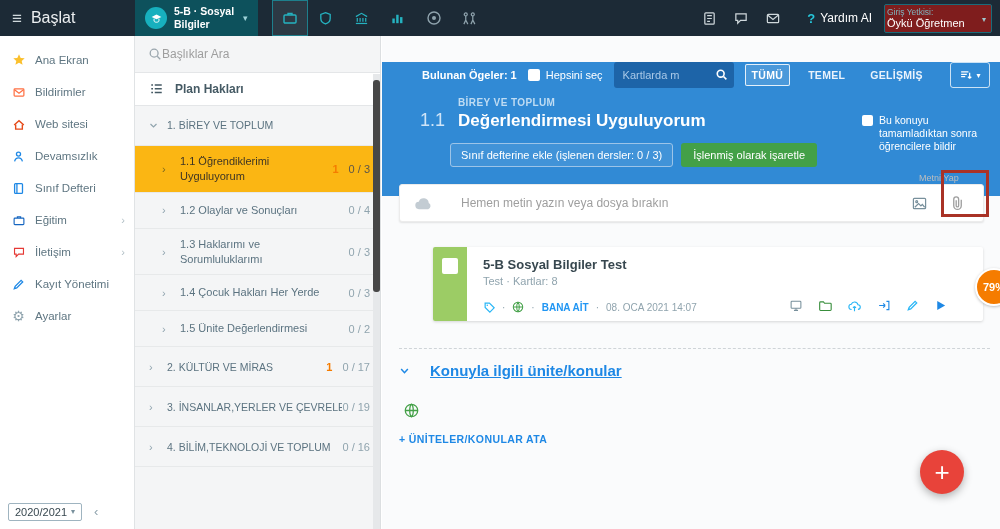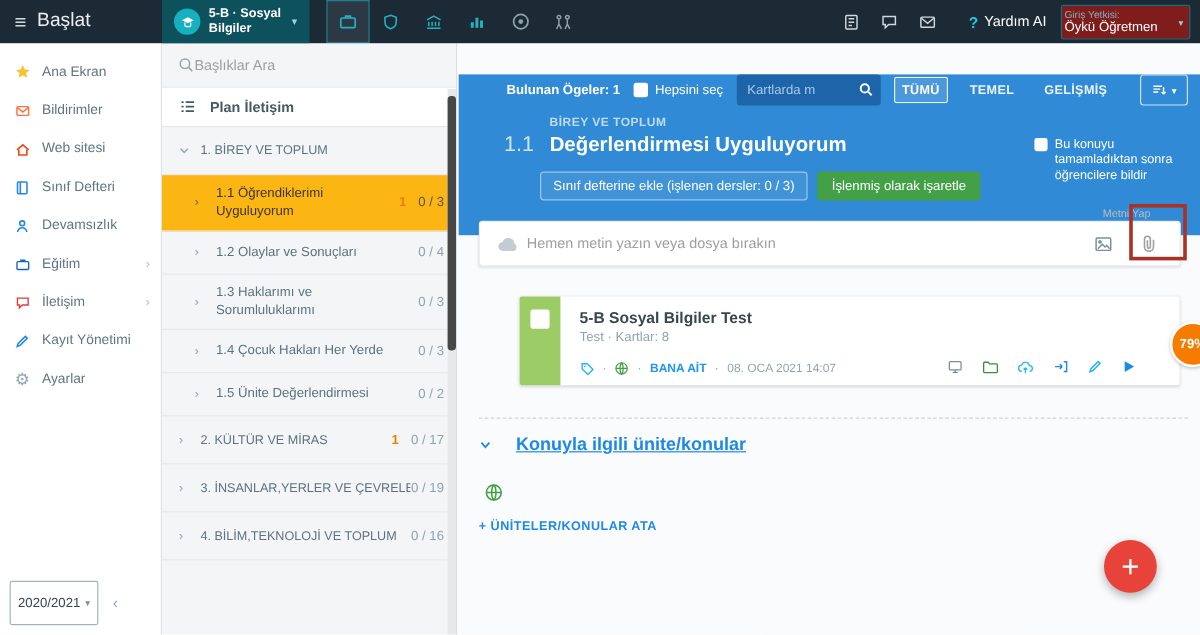--- a/index.html
+++ b/index.html
@@ -32,21 +32,21 @@
   
   .sidebar { position:absolute; top:36px; left:0; width:135px; bottom:0; background:#fff; border-right:1px solid #e0e3e5; z-index:20; }
   .side-list { padding-top:8px; }
   .side-item { display:flex; align-items:center; gap:9px; height:32px; padding:0 11px; color:#5f7682; font-size:11.5px; cursor:pointer; position:relative; }
   .side-icon { width:15px; display:flex; justify-content:center; flex:none; }
   .side-chev { position:absolute; right:9px; color:#b0bec5; font-size:11px; }
   .si-star { color:#fbc02d; } .si-mail { color:#ff7043; } .si-home { color:#e64a19; }
   .si-book { color:#1e88e5; } .si-person { color:#1e88e5; } .si-edu { color:#1565c0; }
   .si-chat { color:#e53935; } .si-pen { color:#1e88e5; } .si-gear { color:#90a4ae; font-size:14px; line-height:1; }
   .side-bottom { position:absolute; bottom:8px; left:8px; display:flex; align-items:center; gap:7px; }
-  .year-select { width:74px; height:37px; border:1px solid #9fb4c0; border-radius:2px; font-size:11px; color:#37474f; display:flex; align-items:center; justify-content:space-between; padding:0 6px; background:#fff; cursor:pointer; }
+  .year-select { width:74px; height:18px; border:1px solid #9fb4c0; border-radius:2px; font-size:11px; color:#37474f; display:flex; align-items:center; justify-content:space-between; padding:0 6px; background:#fff; cursor:pointer; }
   .year-caret { font-size:8px; color:#78909c; }
   .collapse-btn { color:#90a4ae; font-size:13px; cursor:pointer; padding:2px 5px; }
 
   
   .plan-panel { position:absolute; top:36px; left:135px; width:246px; bottom:0; background:#f4f5f6; border-right:1px solid #dcdfe1; overflow:hidden; z-index:10; }
   .pp-search { height:36px; display:flex; align-items:center; gap:0; padding:0 13px; color:#9aa6ad; }
   .pp-input { border:none; background:transparent; font-size:12px; color:#607d8b; outline:none; width:160px; }
   .pp-input::placeholder { color:#9e9e9e; }
   .pp-view { height:34px; background:#fff; border-top:1px solid #e4e6e8; border-bottom:1px solid #e4e6e8; display:flex; align-items:center; gap:11px; padding:0 14px; font-size:12px; font-weight:bold; color:#455a64; cursor:pointer; }
   .pp-row { display:flex; align-items:center; padding:8px 10px 8px 14px; border-bottom:1px solid #e7e9ea; font-size:11px; color:#5b7380; cursor:pointer; min-height:36px; }
@@ -83,21 +83,21 @@
   .topic-number { font-size:18px; color:#cfe4f7; }
   .topic-title { font-size:17px; font-weight:bold; color:#fff; }
   .btn-row { display:flex; gap:8px; margin:12px 0 0 68px; }
   .btn-outline { border:1px solid #9cc4e8; background:rgba(255,255,255,.08); color:#fff; font-size:11px; padding:5px 10px; border-radius:3px; cursor:pointer; font-family:inherit; }
   .btn-green { background:#43a047; border:none; color:#fff; font-size:11px; padding:5px 12px; border-radius:3px; cursor:pointer; font-family:inherit; }
   .notify { position:absolute; top:52px; right:8px; width:130px; display:flex; gap:6px; font-size:10.5px; line-height:1.25; color:#fff; }
   .notify .cb { margin-top:1px; width:11px; height:11px; }
 
   .main-body { position:absolute; top:134px; left:0; right:0; bottom:0; }
   .meta-note { position:absolute; top:2px; left:537px; font-size:9px; color:#bdbdbd; line-height:1.4; }
-  .composer { position:absolute; top:14px; left:17px; width:585px; height:38px; background:#fff; border:1px solid #ececec; border-radius:3px; box-shadow:0 1px 2px rgba(0,0,0,.10); display:flex; align-items:center; padding:0 14px; gap:6px; cursor:text; }
+  .composer { position:absolute; top:14px; left:17px; width:585px; height:38px; background:#fff; border:1px solid #ececec; border-radius:3px; box-shadow:0 1px 2px rgba(0,0,0,.10); display:flex; align-items:center; padding:0 14px; gap:28px; cursor:text; }
   .composer-hint { font-size:12px; color:#9e9e9e; flex:1; }
   .composer-icons { display:flex; align-items:center; gap:22px; padding-right:4px; }
   .annotation-box { position:absolute; top:0px; left:559px; width:48px; height:47px; border:3px solid #a93226; z-index:15; pointer-events:none; }
 
   .card { position:absolute; top:77px; left:51px; width:550px; height:74px; background:#fff; border-radius:2px; box-shadow:0 1px 3px rgba(0,0,0,.15); display:flex; }
   .card-strip { width:34px; background:#9ccc65; border-radius:2px 0 0 2px; display:flex; justify-content:center; padding-top:11px; flex:none; }
   .card-cb { width:16px; height:16px; background:#fff; border-radius:2px; cursor:pointer; }
   .card-main { flex:1; padding:10px 14px 8px 16px; position:relative; }
   .card-title { font-size:13px; font-weight:bold; color:#37474f; }
   .card-sub { font-size:11px; color:#90a4ae; margin-top:3px; }
@@ -232,36 +232,36 @@
     <div class="side-item">
       <span class="side-icon si-home">
           <svg width="14" height="13" viewBox="0 0 14 14" fill="none" stroke="currentColor" stroke-width="1.5">
             <path d="M1.8 7.5 7 3l5.2 4.5"></path>
             <path d="M3.4 7v5h7.2V7"></path>
           </svg>
         </span>
       <span>Web sitesi</span>
     </div>
     <div class="side-item">
+      <span class="side-icon si-person">
+          <svg width="13" height="13" viewBox="0 0 14 14" fill="none" stroke="currentColor" stroke-width="1.4">
+            <circle cx="7" cy="4.4" r="2.2"></circle>
+            <path d="M2.8 12.2c.6-2.6 2.2-3.8 4.2-3.8s3.6 1.2 4.2 3.8"></path>
+          </svg>
+        </span>
+      <span>Devamsızlık</span>
+    </div>
+    <div class="side-item">
       <span class="side-icon si-book">
           <svg width="13" height="13" viewBox="0 0 14 14" fill="none" stroke="currentColor" stroke-width="1.4">
             <rect x="2.8" y="1.8" width="8.5" height="10.5" rx="1"></rect>
             <path d="M5.3 1.8v10.5"></path>
           </svg>
         </span>
       <span>Sınıf Defteri</span>
-    </div>
-    <div class="side-item">
-      <span class="side-icon si-person">
-          <svg width="13" height="13" viewBox="0 0 14 14" fill="none" stroke="currentColor" stroke-width="1.4">
-            <circle cx="7" cy="4.4" r="2.2"></circle>
-            <path d="M2.8 12.2c.6-2.6 2.2-3.8 4.2-3.8s3.6 1.2 4.2 3.8"></path>
-          </svg>
-        </span>
-      <span>Devamsızlık</span>
     </div>
     <div class="side-item">
       <span class="side-icon si-edu">
           <svg width="14" height="13" viewBox="0 0 16 16" fill="none" stroke="currentColor" stroke-width="1.4">
             <rect x="2" y="5" width="12" height="8" rx="1"></rect>
             <path d="M6 5V3.5h4V5"></path>
           </svg>
         </span>
       <span>Eğitim</span>
       <span class="side-chev">›</span>
@@ -306,21 +306,21 @@
         </svg>
       </span>
     <input class="pp-input" placeholder="Başlıklar Ara" style="">
   </div>
   <div class="pp-view">
     <span>
         <svg width="15" height="14" viewBox="0 0 16 16" fill="none" stroke="#455a64" stroke-width="1.7">
           <path d="M2 3.5h2M2 7.8h2M2 12.1h2M6 3.5h8M6 7.8h8M6 12.1h8"></path>
         </svg>
       </span>
-    <span>Plan İletişim</span>
+    <span>Plan Hakları</span>
   </div>
 
   <div class="pp-tree">
     <div class="pp-row unit">
       <span class="chev">
           <svg width="9" height="9" viewBox="0 0 12 12" fill="none" stroke="currentColor" stroke-width="1.6">
             <polyline points="2,4 6,8 10,4"></polyline>
           </svg>
         </span>
       <span class="pp-label">1. BİREY VE TOPLUM</span>

